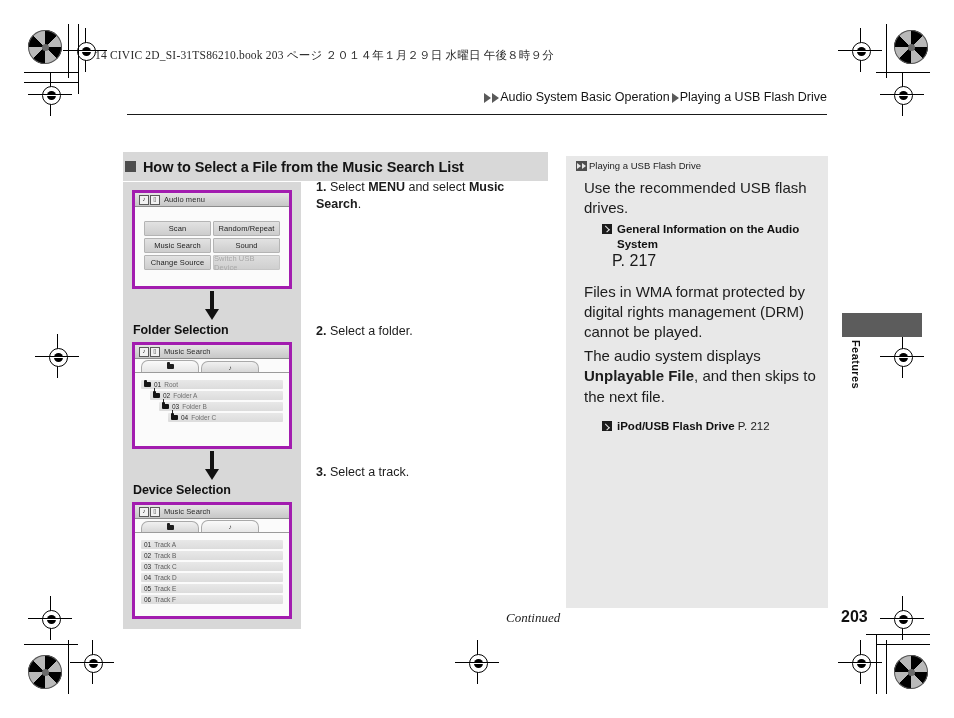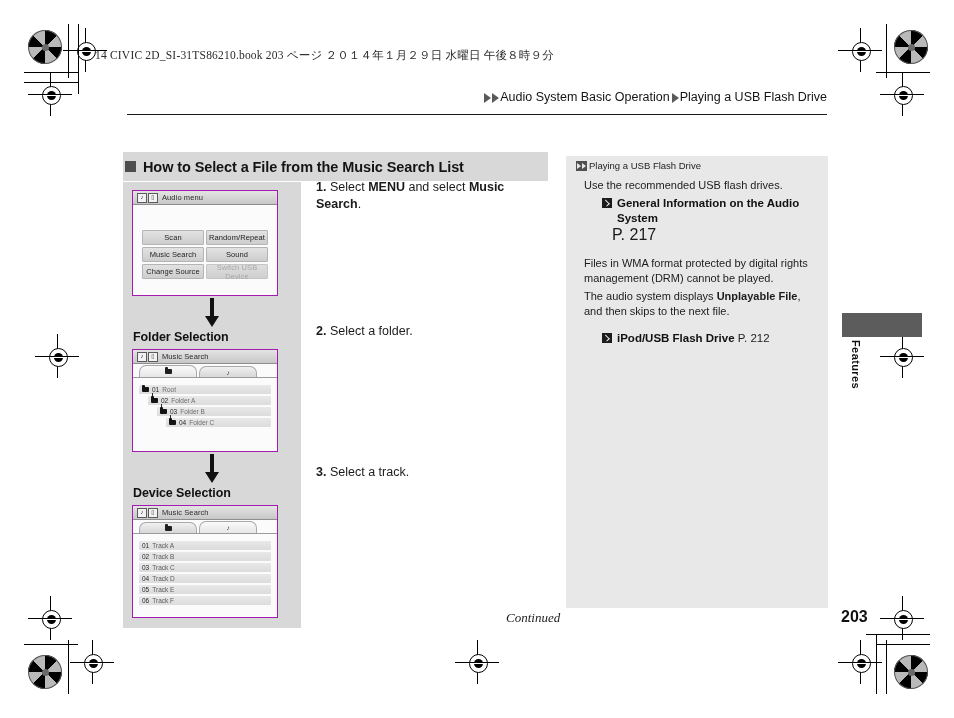--- a/index.html
+++ b/index.html
@@ -181,23 +181,23 @@
     font-size: 12.5px;
     font-weight: bold;
     color: #111;
     margin: 0 0 5px 1px;
     letter-spacing: -0.1px;
   }
 
   
   .screen {
     background: #000000;
-    border: 1px solid #a21caf;
+    border: 3px solid #a21caf;
     box-sizing: border-box;
-    width: 146px;
+    width: 160px;
   }
   .screen-title {
     background: linear-gradient(#e4e4e4, #c7c7c7);
     border-bottom: 1px solid #8d8d8d;
     height: 14px;
     display: flex;
     align-items: center;
     gap: 4px;
     padding: 0 4px;
     box-sizing: border-box;
@@ -217,21 +217,21 @@
     color: #333;
     overflow: hidden;
   }
   .screen-title .tl-text {
     font-size: 7.5px;
     color: #2b2b2b;
     letter-spacing: 0.1px;
   }
   .screen-body {
     background: #fbfbfb;
-    padding: 16px 6px 6px 6px;
+    padding: 5px 6px 6px 6px;
   }
 
   
   .menu-grid {
     display: grid;
     grid-template-columns: 1fr 1fr;
     gap: 2px;
     padding: 9px 3px 10px 3px;
   }
   .menu-btn {
@@ -243,21 +243,20 @@
     color: #232323;
     display: flex;
     align-items: center;
     justify-content: center;
     letter-spacing: 0.1px;
   }
   .menu-btn.disabled {
     color: #a8a8a8;
     background: linear-gradient(#dedede, #cfcfcf);
     border-color: #c6c6c6;
-    text-align: center;
   }
 
   
   .tabs-row {
     display: flex;
     align-items: flex-end;
     gap: 2px;
     padding: 1px 2px 0 6px;
     height: 12px;
     border-bottom: 1px solid #9b9b9b;
@@ -376,21 +375,21 @@
     position: absolute;
     top: 2px;
     border-left: 4px solid #e8e8e8;
     border-top: 3px solid transparent;
     border-bottom: 3px solid transparent;
   }
   .dbl-tri::before { left: 1px; }
   .dbl-tri::after  { left: 6px; }
   .note-body { padding-left: 8px; }
   .note-p {
-    font-size: 11px;
+    font-size: 15px;
     color: #1c1c1c;
     line-height: 1.36;
     margin: 0 0 12px 0;
   }
   .note-p.tight { margin-bottom: 3px; }
   .note-p b { font-weight: bold; }
   .xref {
     display: flex;
     align-items: flex-start;
     gap: 5px;

